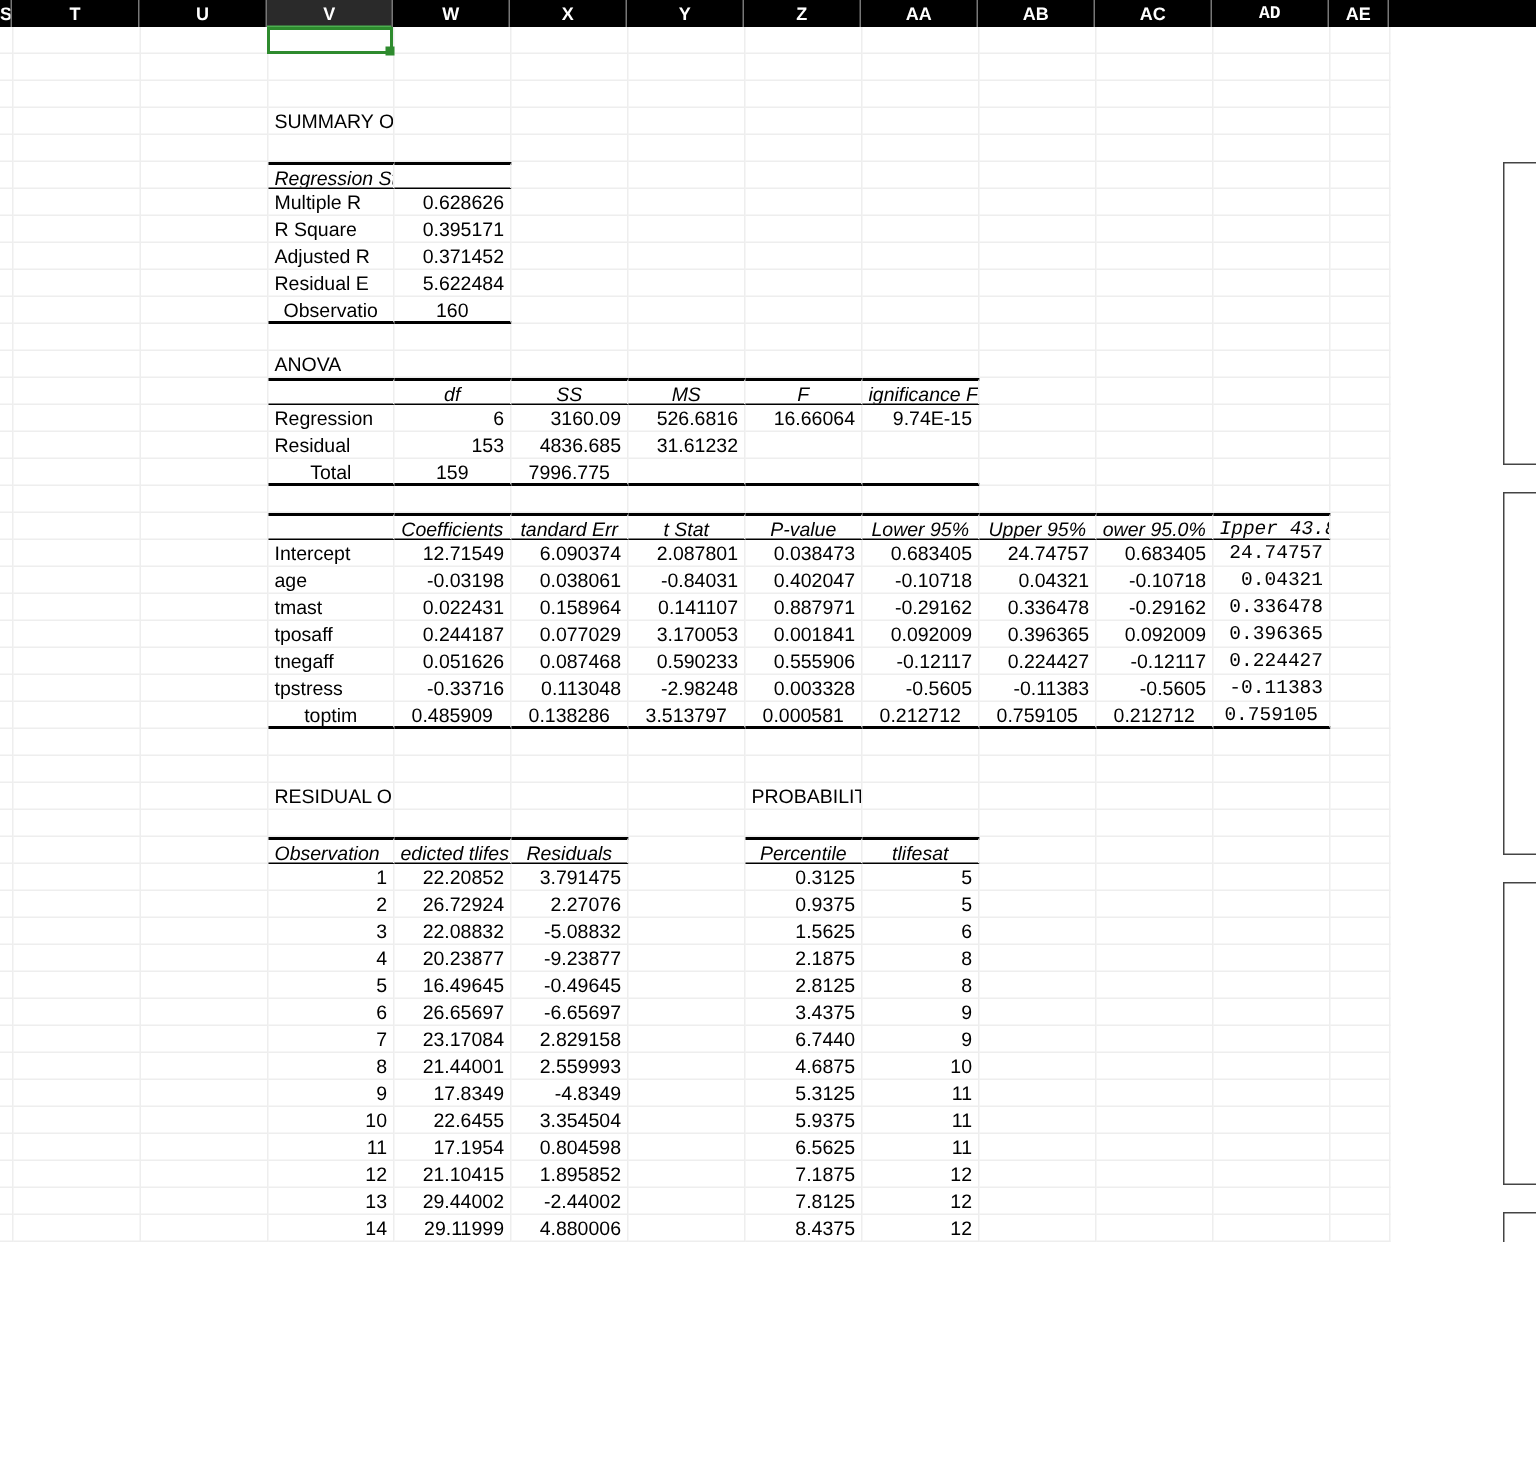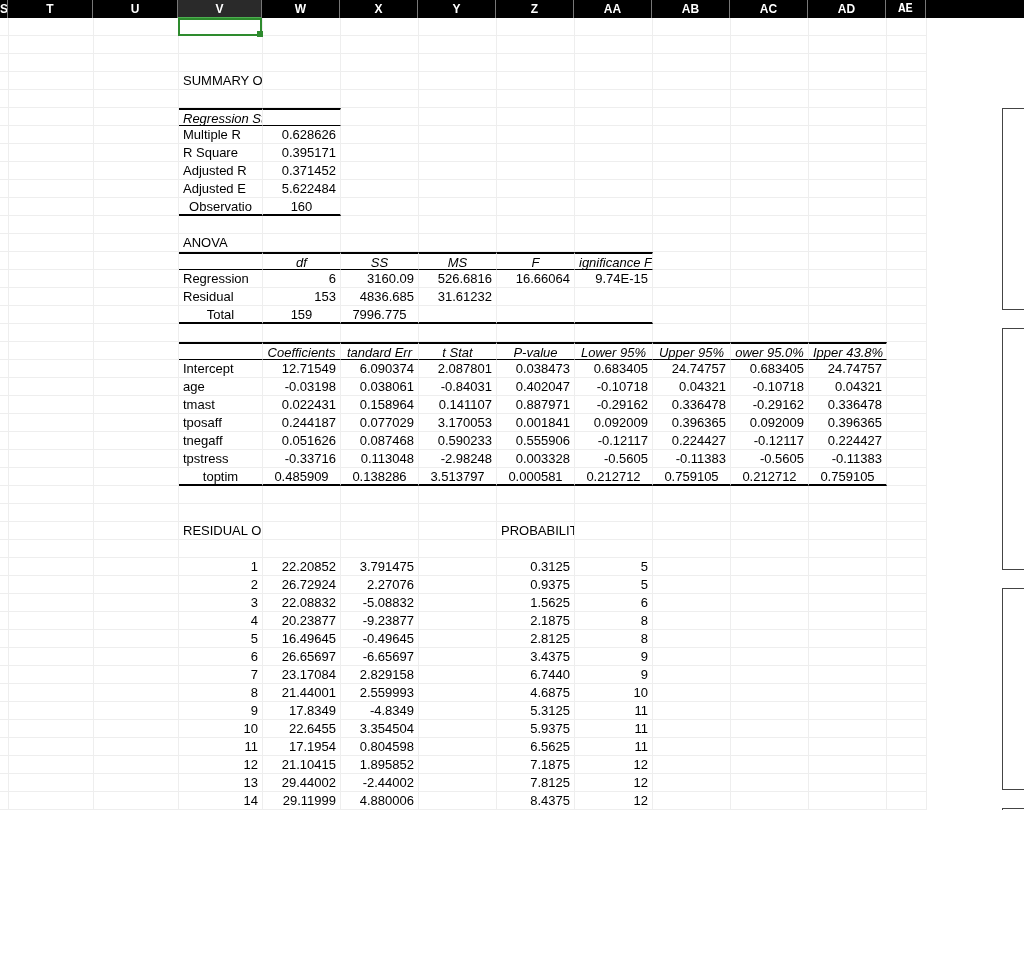--- a/index.html
+++ b/index.html
@@ -10,21 +10,21 @@
   .colheads .sel::after{content:"";position:absolute;bottom:-1px;left:0;right:0;height:2px;background:#4caf50;}
   .grid{position:relative;}
   .row{display:flex;height:18px;}
   .cell{box-sizing:border-box;border-right:1px solid #eee;border-bottom:1px solid #eee;padding:0 4px;line-height:18px;overflow:hidden;white-space:nowrap;}
   .r{text-align:right;}
   .c{text-align:center;}
   .i{font-style:italic;}
   
   .cS{width:8px;} .cT{width:85px;} .cU{width:85px;} .cV{width:84px;} .cW{width:78px;}
   .cX{width:78px;} .cY{width:78px;} .cZ{width:78px;} .cAA{width:78px;} .cAB{width:78px;}
-  .cAC{width:78px;} .cAD{width:78px;} .cAE{width:40px;font-family:Liberation Mono, monospace;}
+  .cAC{width:78px;} .cAD{width:78px;font-family:Liberation Mono, monospace;} .cAE{width:40px;}
   
   .bt{border-top:2px solid #000;}
   .bb{border-bottom:2px solid #000;text-align:center;}
   .btm{border-bottom:1px solid #000;}
   
   .active{position:absolute;border:2px solid #2e8b2e;box-sizing:border-box;background:rgba(255,255,255,0);}
   .active .handle{position:absolute;right:-3px;bottom:-3px;width:6px;height:6px;background:#2e8b2e;}
   
   .shape{position:absolute;right:-10px;border:1px solid #444;background:#fff;width:30px;}
 </style>
@@ -191,21 +191,21 @@
         <div class="cell cAA"></div>
         <div class="cell cAB"></div>
         <div class="cell cAC"></div>
         <div class="cell cAD"></div>
         <div class="cell cAE"></div>
       </div>
       <div class="row">
         <div class="cell cS"></div>
         <div class="cell cT"></div>
         <div class="cell cU"></div>
-        <div class="cell cV">Adjusted E</div>
+        <div class="cell cV">Residual E</div>
         <div class="cell cW r">5.622484</div>
         <div class="cell cX"></div>
         <div class="cell cY"></div>
         <div class="cell cZ"></div>
         <div class="cell cAA"></div>
         <div class="cell cAB"></div>
         <div class="cell cAC"></div>
         <div class="cell cAD"></div>
         <div class="cell cAE"></div>
       </div>
@@ -506,20 +506,35 @@
         <div class="cell cAA"></div>
         <div class="cell cAB"></div>
         <div class="cell cAC"></div>
         <div class="cell cAD"></div>
         <div class="cell cAE"></div>
       </div>
       <div class="row">
         <div class="cell cS"></div>
         <div class="cell cT"></div>
         <div class="cell cU"></div>
+        <div class="cell cV i bt btm">Observation</div>
+        <div class="cell cW i bt btm">edicted tlifes</div>
+        <div class="cell cX i c bt btm">Residuals</div>
+        <div class="cell cY"></div>
+        <div class="cell cZ i c bt btm">Percentile</div>
+        <div class="cell cAA i c bt btm">tlifesat</div>
+        <div class="cell cAB"></div>
+        <div class="cell cAC"></div>
+        <div class="cell cAD"></div>
+        <div class="cell cAE"></div>
+      </div>
+      <div class="row">
+        <div class="cell cS"></div>
+        <div class="cell cT"></div>
+        <div class="cell cU"></div>
         <div class="cell cV r">1</div>
         <div class="cell cW r">22.20852</div>
         <div class="cell cX r">3.791475</div>
         <div class="cell cY"></div>
         <div class="cell cZ r">0.3125</div>
         <div class="cell cAA r">5</div>
         <div class="cell cAB"></div>
         <div class="cell cAC"></div>
         <div class="cell cAD"></div>
         <div class="cell cAE"></div>

